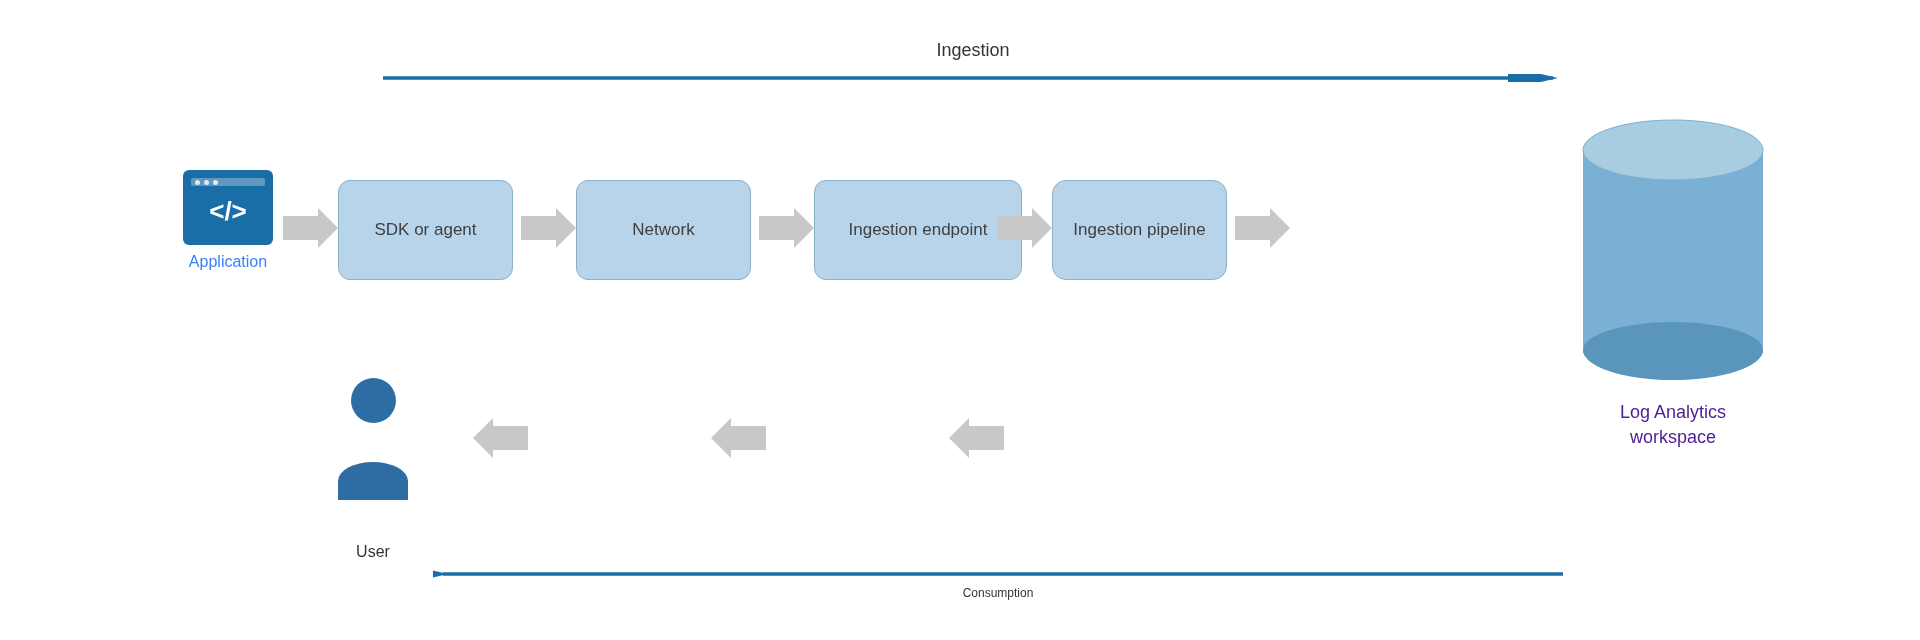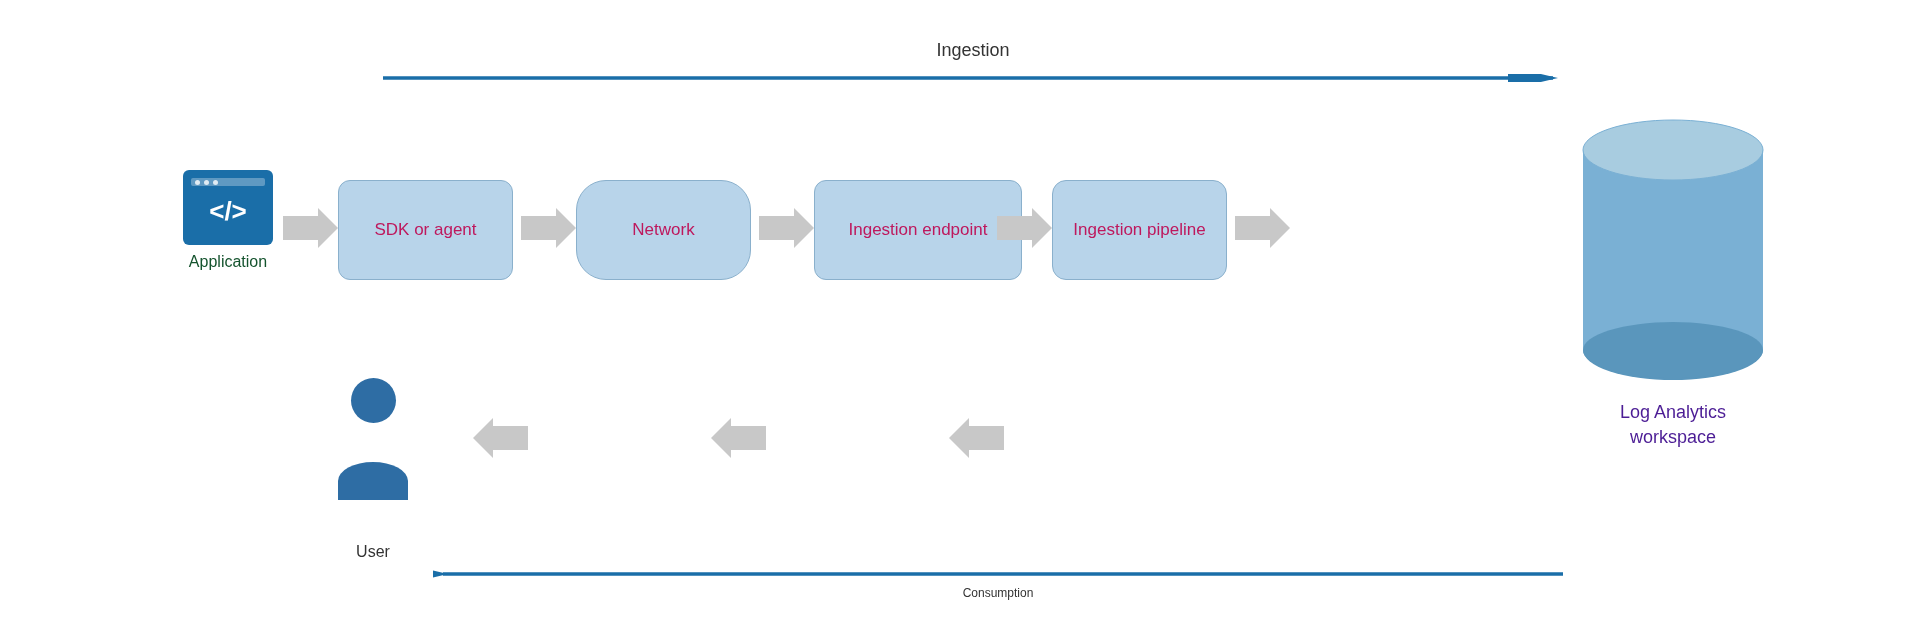--- a/index.html
+++ b/index.html
@@ -126,35 +126,35 @@
     .code-bracket {
       font-size: 26px;
       color: white;
       font-weight: bold;
       margin-top: 8px;
     }
 
     .app-label {
       margin-top: 8px;
       font-size: 16px;
-      color: #14532d;
+      color: #3b82f6;
     }
 
     
     .flow-box {
       position: absolute;
       background: #b8d4ea;
       border: 1px solid #8ab0cc;
       border-radius: 12px;
       display: flex;
       align-items: center;
       justify-content: center;
       text-align: center;
       font-size: 17px;
-      color: #be185d;
+      color: #404040;
       padding: 10px;
     }
 
     
     .user-icon {
       position: absolute;
       display: flex;
       flex-direction: column;
       align-items: center;
       gap: 35px;
@@ -237,21 +237,21 @@
     <div class="flow-box" style="left:155px; top:150px; width:175px; height:100px;">
       <span>SDK or agent</span>
     </div>
 
     <div style="position:absolute; top:178px; left:338px;">
       <svg width="55" height="40" viewBox="0 0 55 40" xmlns="http://www.w3.org/2000/svg">
         <polygon points="0,8 35,8 35,0 55,20 35,40 35,32 0,32" fill="#c8c8c8"></polygon>
       </svg>
     </div>
 
-    <div class="flow-box" style="left:393px; top:150px; width:175px; height:100px;border-radius:30px;">
+    <div class="flow-box" style="left:393px; top:150px; width:175px; height:100px;">
       <span>Network</span>
     </div>
 
     <div style="position:absolute; top:178px; left:576px;">
       <svg width="55" height="40" viewBox="0 0 55 40" xmlns="http://www.w3.org/2000/svg">
         <polygon points="0,8 35,8 35,0 55,20 35,40 35,32 0,32" fill="#c8c8c8"></polygon>
       </svg>
     </div>
 
     <div class="flow-box" style="left:631px; top:150px; width:208px; height:100px;">

